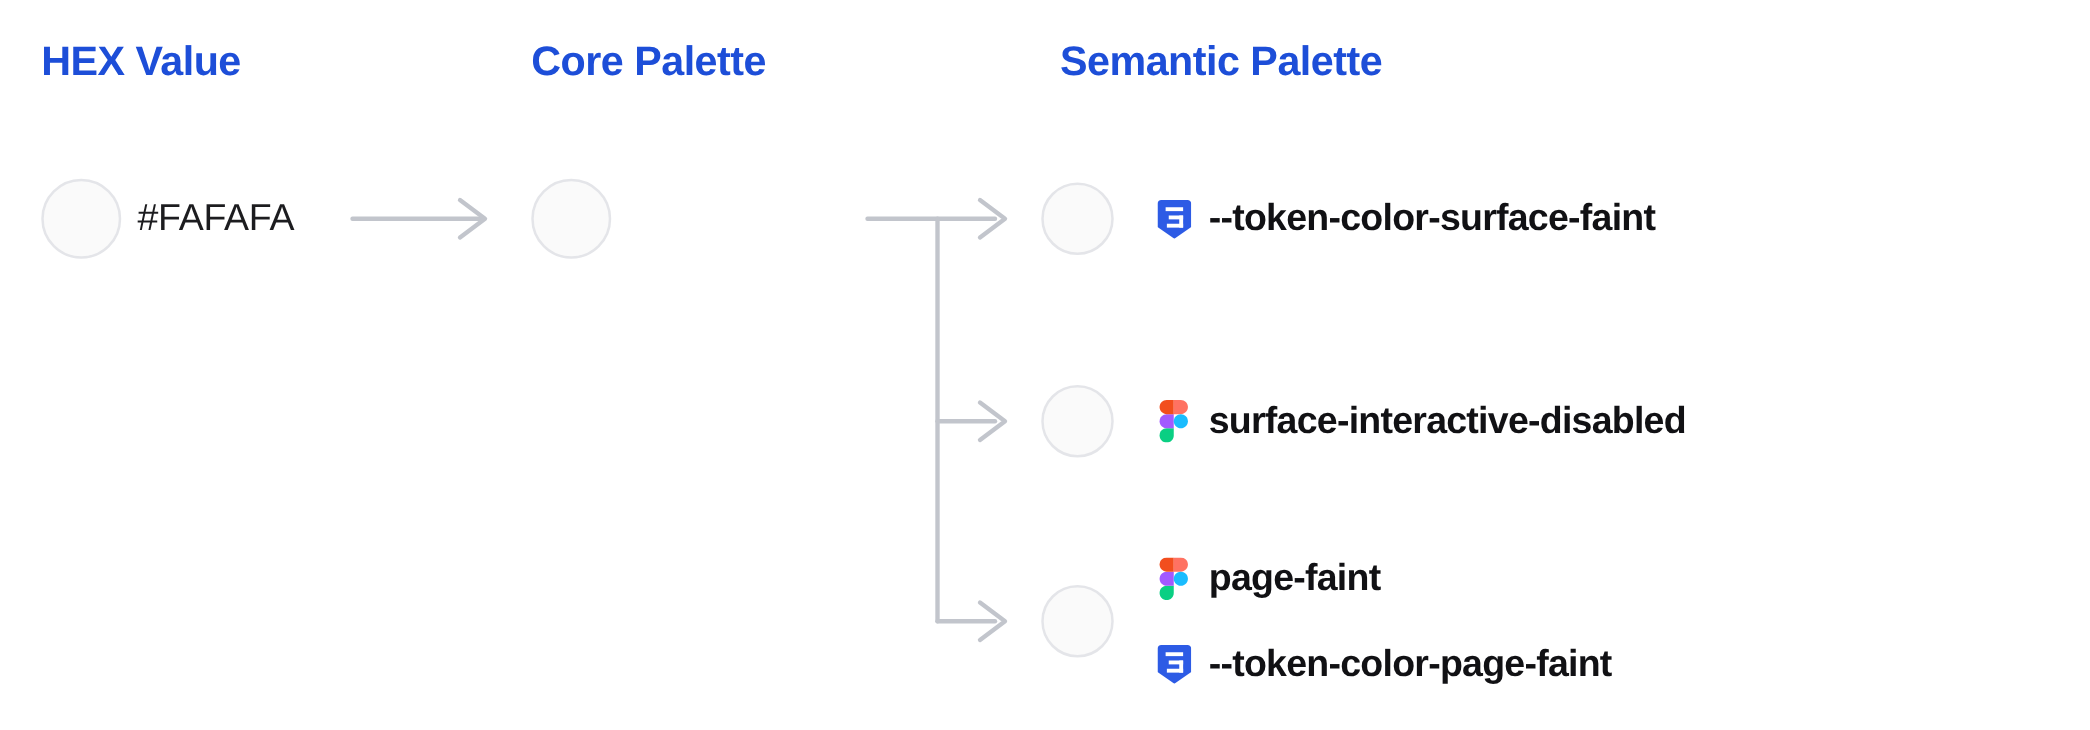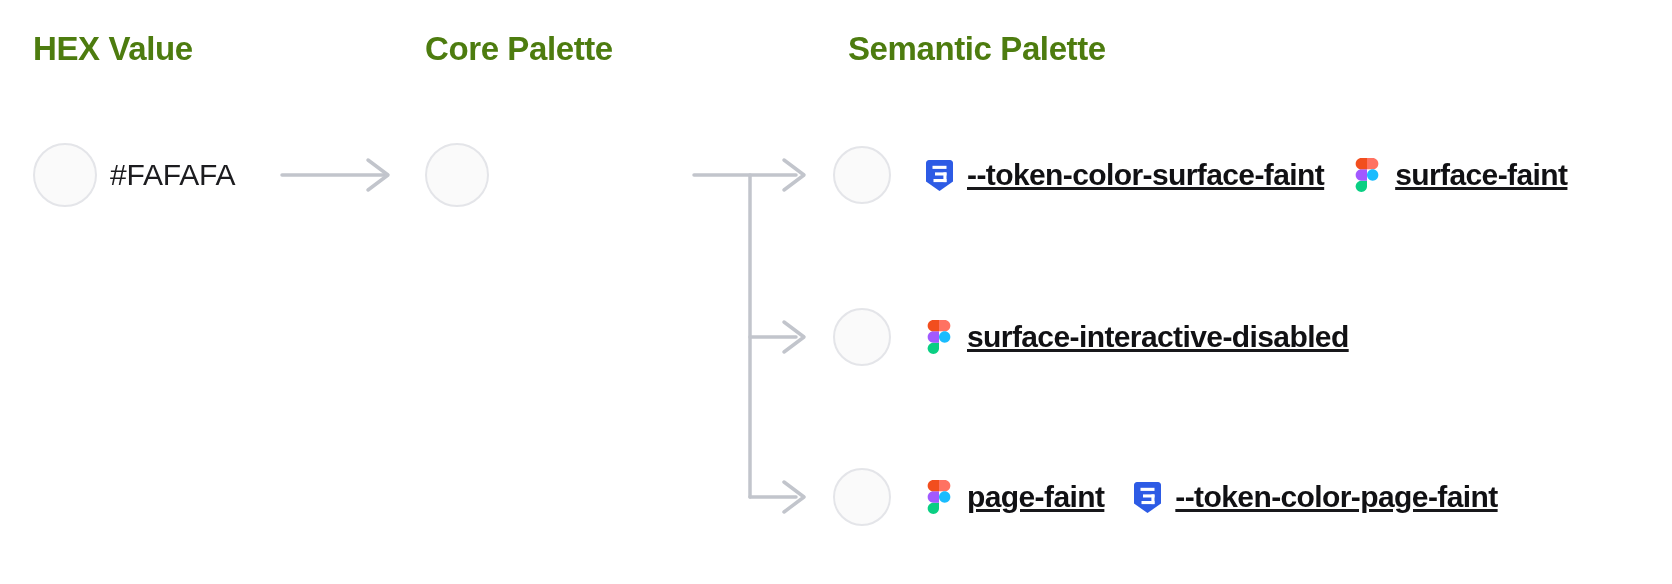--- a/index.html
+++ b/index.html
@@ -11,21 +11,21 @@
     overflow: hidden;
     font-family: "Liberation Sans", "DejaVu Sans", sans-serif;
     color: #18181b;
   }
   .col-heading {
     position: absolute;
     top: 30px;
     font-size: 33px;
     font-weight: 700;
     letter-spacing: -0.4px;
-    color: #4d7c0f;
+    color: #1d4ed8;
     white-space: nowrap;
   }
   .swatch {
     position: absolute;
     box-sizing: border-box;
     background: #fafafa;
     border: 2px solid #e4e5e9;
     border-radius: 50%;
   }
   .swatch.big { width: 64px; height: 64px; }
@@ -58,23 +58,22 @@
     box-sizing: border-box;
     width: 58px;
     height: 58px;
     flex: 0 0 58px;
     background: #fafafa;
     border: 2px solid #e4e5e9;
     border-radius: 50%;
   }
   .sem-lines {
     display: flex;
-    flex-direction: row;
+    flex-direction: column;
     gap: 29px;
-    text-decoration: underline;
   }
   .sem-line {
     display: flex;
     align-items: center;
     height: 40px;
     gap: 14px;
   }
   .icon-box {
     width: 28px;
     display: flex;
@@ -127,32 +126,20 @@
           <svg width="27" height="31" viewBox="0 0 27 31">
             <path d="M3 0h21c1.66 0 3 1.34 3 3v18.6L13.5 31 0 21.6V3c0-1.66 1.34-3 3-3z" fill="#2d5be5"></path>
             <rect x="6.5" y="5.8" width="14" height="3.1" fill="#fff"></rect>
             <rect x="9" y="12.4" width="11.5" height="3.1" fill="#fff"></rect>
             <rect x="7.5" y="19" width="13" height="3.1" fill="#fff"></rect>
             <rect x="17.4" y="12.4" width="3.1" height="9.7" fill="#fff"></rect>
           </svg>
         </span>
         <span class="token-label">--token-color-surface-faint</span>
       </div>
-      <div class="sem-line">
-        <span class="icon-box">
-          <svg width="24" height="34" viewBox="0 0 24 36">
-            <path d="M6 36c3.314 0 6-2.686 6-6v-6H6c-3.314 0-6 2.686-6 6s2.686 6 6 6z" fill="#0ACF83"></path>
-            <path d="M0 18c0-3.314 2.686-6 6-6h6v12H6c-3.314 0-6-2.686-6-6z" fill="#A259FF"></path>
-            <path d="M0 6c0-3.314 2.686-6 6-6h6v12H6C2.686 12 0 9.314 0 6z" fill="#F24E1E"></path>
-            <path d="M12 0h6c3.314 0 6 2.686 6 6s-2.686 6-6 6h-6V0z" fill="#FF7262"></path>
-            <path d="M12 18c0-3.314 2.686-6 6-6s6 2.686 6 6-2.686 6-6 6-6-2.686-6-6z" fill="#1ABCFE"></path>
-          </svg>
-        </span>
-        <span class="token-label">surface-faint</span>
-      </div>
     </div>
   </div>
 
   <div class="sem-row" style="top:287px">
     <span class="sem-swatch"></span>
     <div class="sem-lines">
       <div class="sem-line">
         <span class="icon-box">
           <svg width="24" height="34" viewBox="0 0 24 36">
             <path d="M6 36c3.314 0 6-2.686 6-6v-6H6c-3.314 0-6 2.686-6 6s2.686 6 6 6z" fill="#0ACF83"></path>

